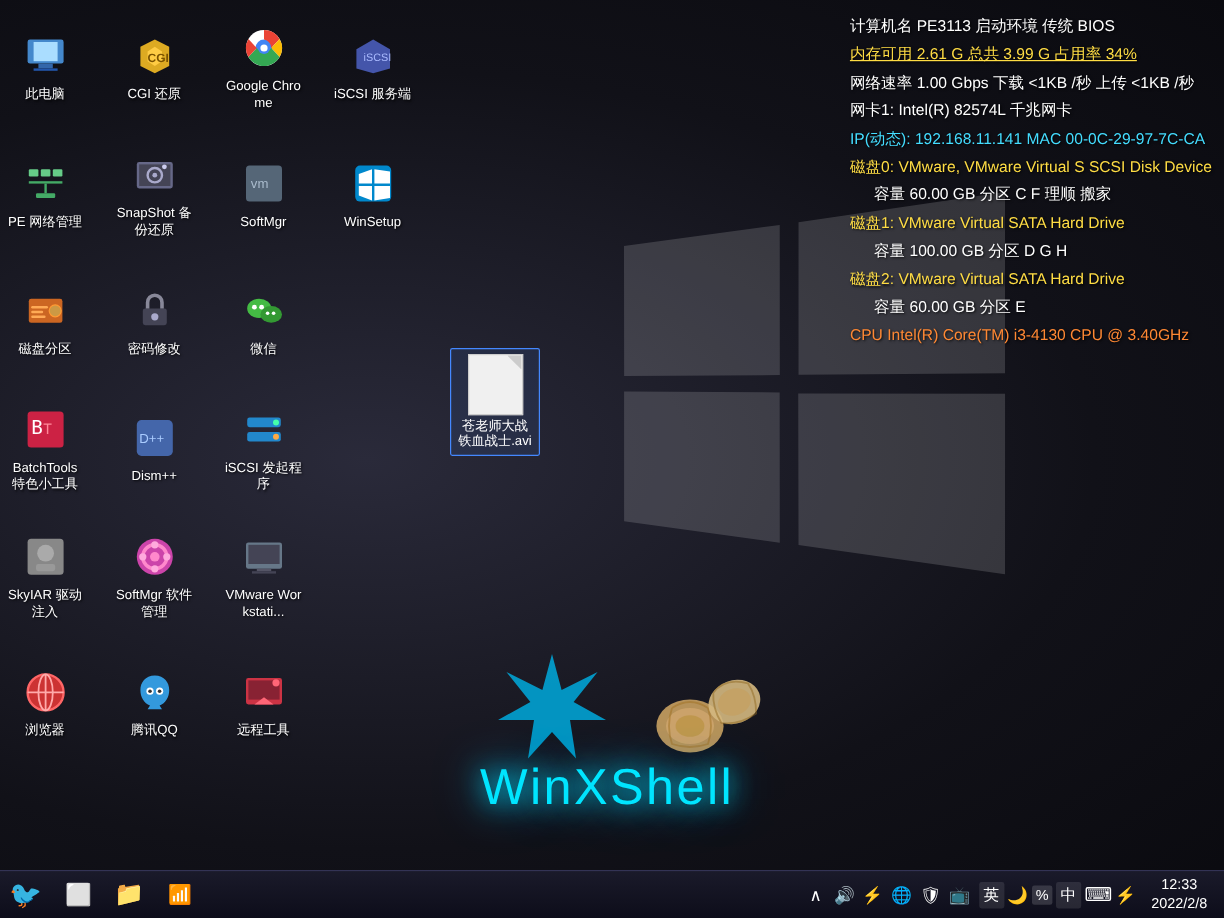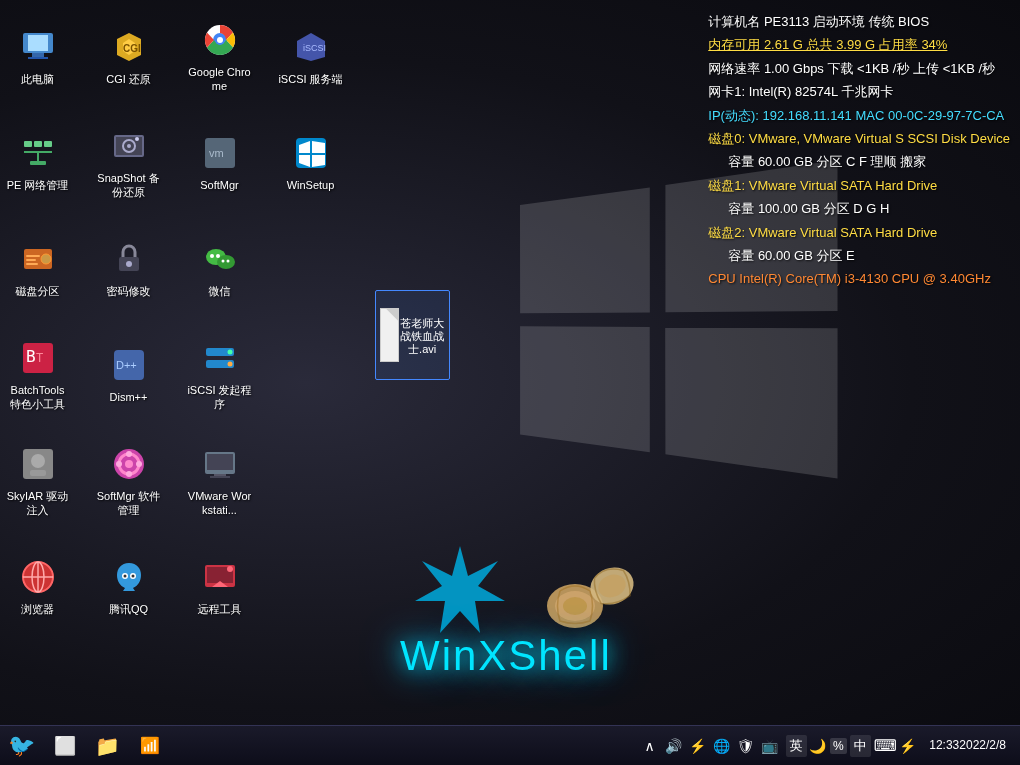--- a/index.html
+++ b/index.html
@@ -104,21 +104,21 @@
     }
 
     
     .desktop-file {
       position: absolute;
       top: 290px;
       left: 375px;
       width: 75px;
       height: 90px;
       display: flex;
-      flex-direction: row;
+      flex-direction: column;
       align-items: center;
       cursor: pointer;
       border: 1px solid #4488ff;
       background: rgba(68,136,255,0.1);
       border-radius: 2px;
       padding: 4px;
     }
     .file-icon-img {
       width: 46px;
       height: 54px;
@@ -186,21 +186,21 @@
     }
 
     .tray-area {
       display: flex;
       align-items: center;
       gap: 4px;
     }
 
     .clock {
       display: flex;
-      flex-direction: row;
+      flex-direction: column;
       align-items: center;
       font-size: 12px;
       color: #fff;
       line-height: 1.3;
       padding: 0 6px;
       cursor: pointer;
     }
 
     .lang-indicator {
       font-size: 13px;

